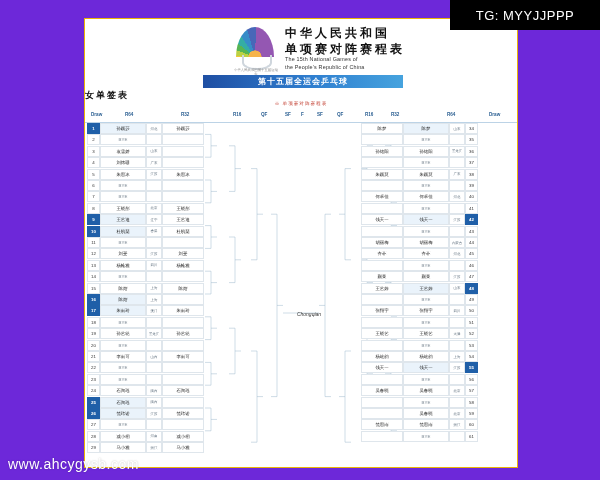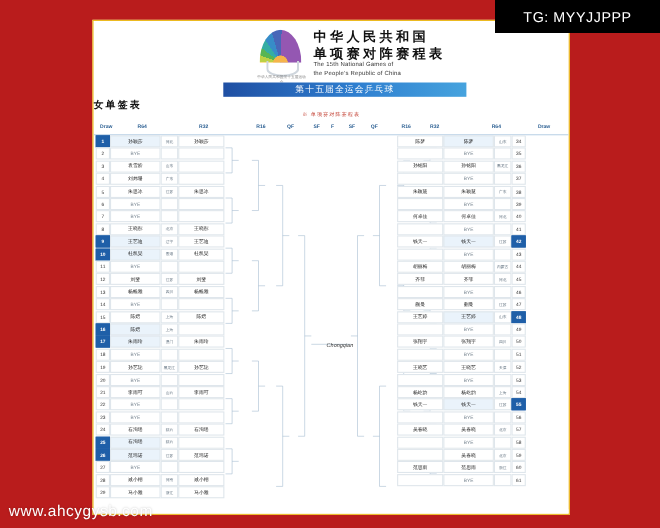--- a/index.html
+++ b/index.html
@@ -5,21 +5,21 @@
   html,body{margin:0;padding:0;}
   body{
     width:600px;height:480px;
     background:#ffffff;
     font-family:"Liberation Sans", sans-serif;
     overflow:hidden;
     position:relative;
   }
   .page{
     position:absolute;left:0;top:0;width:600px;height:480px;
-    background:#b91c1c;
+    background:#6d28d9;
   }
   
   .tg-badge{
     position:absolute;right:0;top:0;width:150px;height:30px;
     background:#000;color:#fff;
     display:flex;align-items:center;justify-content:center;
     font-size:13px;letter-spacing:.5px;z-index:40;
   }
   .url-wm{
     position:absolute;left:8px;bottom:8px;
@@ -63,24 +63,24 @@
   .cn-title{
     position:absolute;left:200px;top:6px;
     font-family:"DejaVu Sans", sans-serif;
     font-size:12px;font-weight:bold;color:#111;letter-spacing:3px;line-height:1.35;
   }
   .en-title{
     position:absolute;left:200px;top:36px;
     font-size:5.4px;color:#333;line-height:1.5;letter-spacing:.2px;
   }
   .banner{
-    position:absolute;left:118px;top:56px;width:221px;height:13px;
+    position:absolute;left:118px;top:56px;width:200px;height:13px;
     background:linear-gradient(90deg,#1f4fa3,#2f7fd0 55%,#46a3de);
     color:#fff;display:flex;align-items:center;justify-content:center;
-    font-family:"DejaVu Sans", sans-serif;font-size:8px;font-weight:normal;letter-spacing:1px;
+    font-family:"DejaVu Sans", sans-serif;font-size:8px;font-weight:bold;letter-spacing:1px;
   }
   .sheet-title{
     position:absolute;left:0;top:70px;width:100%;text-align:left;
     font-family:"DejaVu Sans", sans-serif;
     font-size:9px;font-weight:bold;color:#111;letter-spacing:2px;
   }
   .sheet-sub{
     position:absolute;left:0;top:82px;width:100%;text-align:center;
     font-size:4.6px;color:#c0392b;letter-spacing:1px;
   }

